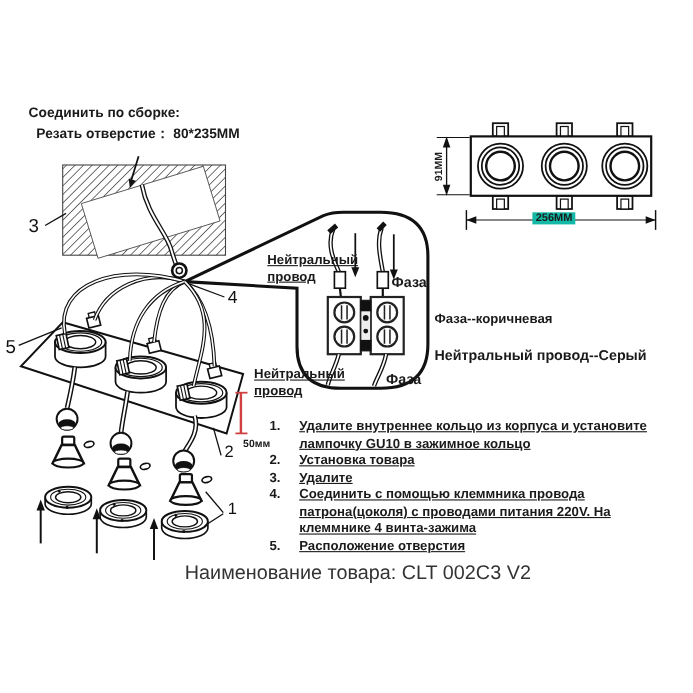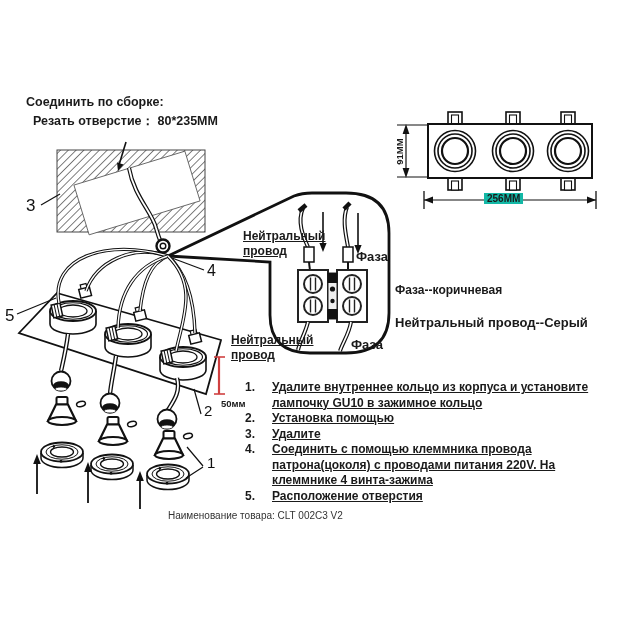--- a/index.html
+++ b/index.html
@@ -33,21 +33,21 @@
   .ptop{left:356px;top:249px;font-size:13px;}
   .nbot{left:231px;top:333px;width:74px;font-size:12px;line-height:14.5px;}
   .pbot{left:351px;top:337px;font-size:13px;}
   .note1{left:395px;top:283px;font-size:12px;text-align:right;}
   .note2{left:395px;top:315px;font-size:13px;}
   
   .steps{left:245px;top:380px;width:380px;font-size:12px;line-height:15.5px;}
   .step{display:flex;}
   .step .num{width:27px;flex:0 0 27px;}
   .step .stext{width:353px;}
-  .product{left:168px;top:510px;font-size:10px;color:#333;}
+  .product{left:168px;top:510px;font-size:18px;color:#333;}
 </style>
 </head>
 <body>
 
 <svg id="art" width="630" height="630" viewBox="0 0 630 630">
   <defs>
     <pattern id="hatch" width="5.5" height="5.5" patternUnits="userSpaceOnUse" patternTransform="rotate(45)">
       <line x1="0" y1="0" x2="0" y2="5.5" stroke="#3a3a3a" stroke-width="1.3"></line>
     </pattern>
 
@@ -321,21 +321,21 @@
 <div class="abs txt note2 b">Нейтральный провод--Серый</div>
 
 <div class="abs txt steps b">
   <div class="step">
     <div class="num">1.</div>
     <div class="stext prel">Удалите внутреннее кольцо из корпуса и установите
 лампочку GU10 в зажимное кольцо</div>
   </div>
   <div class="step">
     <div class="num">2.</div>
-    <div class="stext prel">Установка помощью</div>
+    <div class="stext prel">Установка товара</div>
   </div>
   <div class="step">
     <div class="num">3.</div>
     <div class="stext prel">Удалите</div>
   </div>
   <div class="step">
     <div class="num">4.</div>
     <div class="stext prel">Соединить с помощью клеммника провода
 патрона(цоколя) с проводами питания 220V. На
 клеммнике 4 винта-зажима</div>

